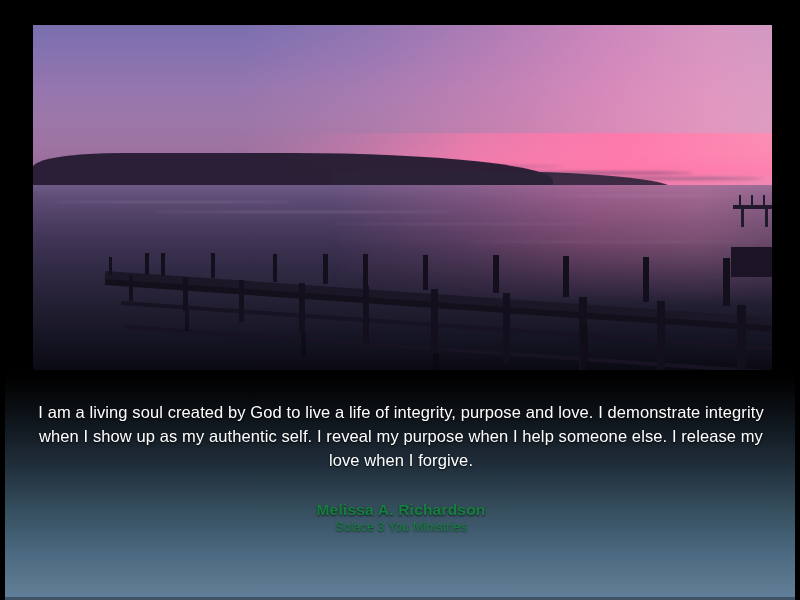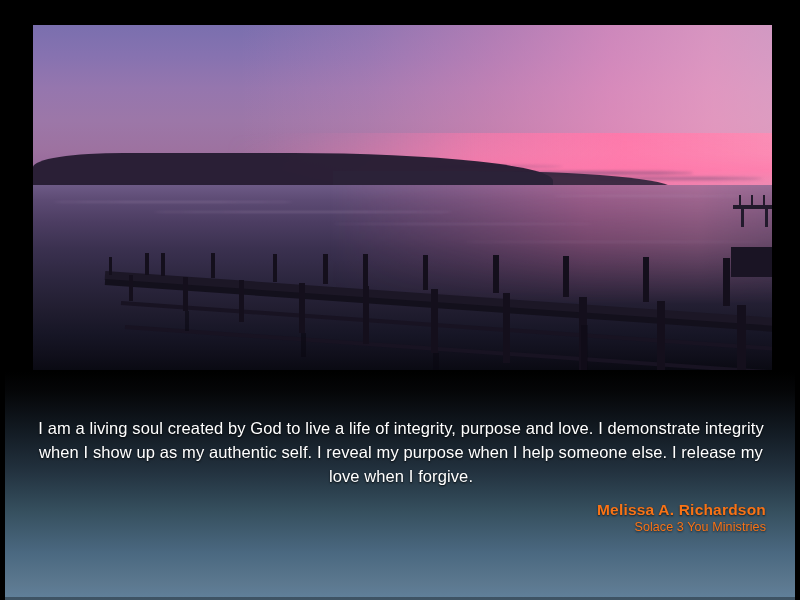--- a/index.html
+++ b/index.html
@@ -197,29 +197,28 @@
     left: 36px;
     top: 400px;
     width: 730px;
     text-align: center;
     color: #ffffff;
     font-size: 16.5px;
     line-height: 24px;
     letter-spacing: .1px;
     text-shadow: 0 1px 2px rgba(0,0,0,.85);
     white-space: pre-line;
-    margin-top: 16px;
   }
   #attribution {
     position: absolute;
     left: 36px;
     top: 500px;
     width: 730px;
-    text-align: right;
-    color: #f97316;
+    text-align: center;
+    color: #15803d;
   }
   #attrib-name {
     font-size: 15.5px;
     font-weight: bold;
     line-height: 20px;
     letter-spacing: .2px;
     text-shadow: 0 1px 2px rgba(0,0,0,.7);
   }
   .attrib-sub {
     font-size: 12.5px;

